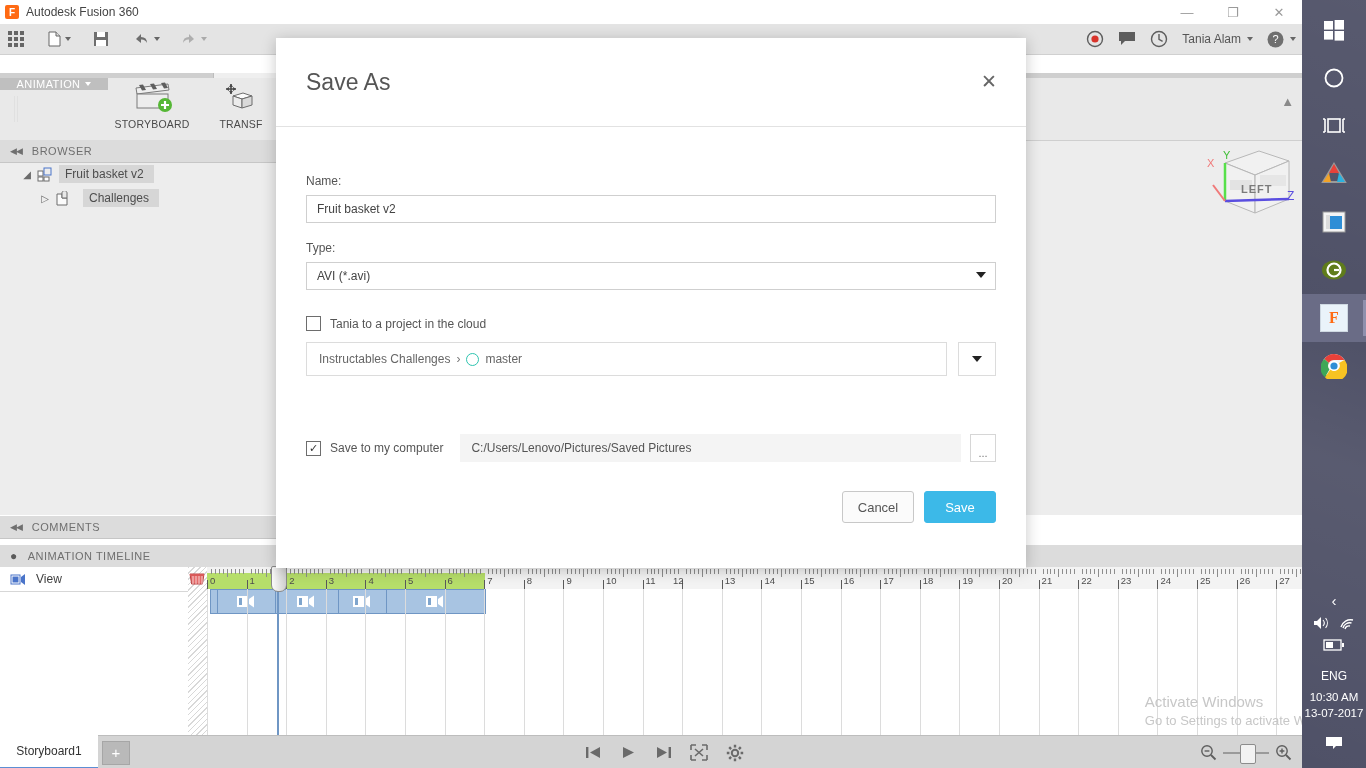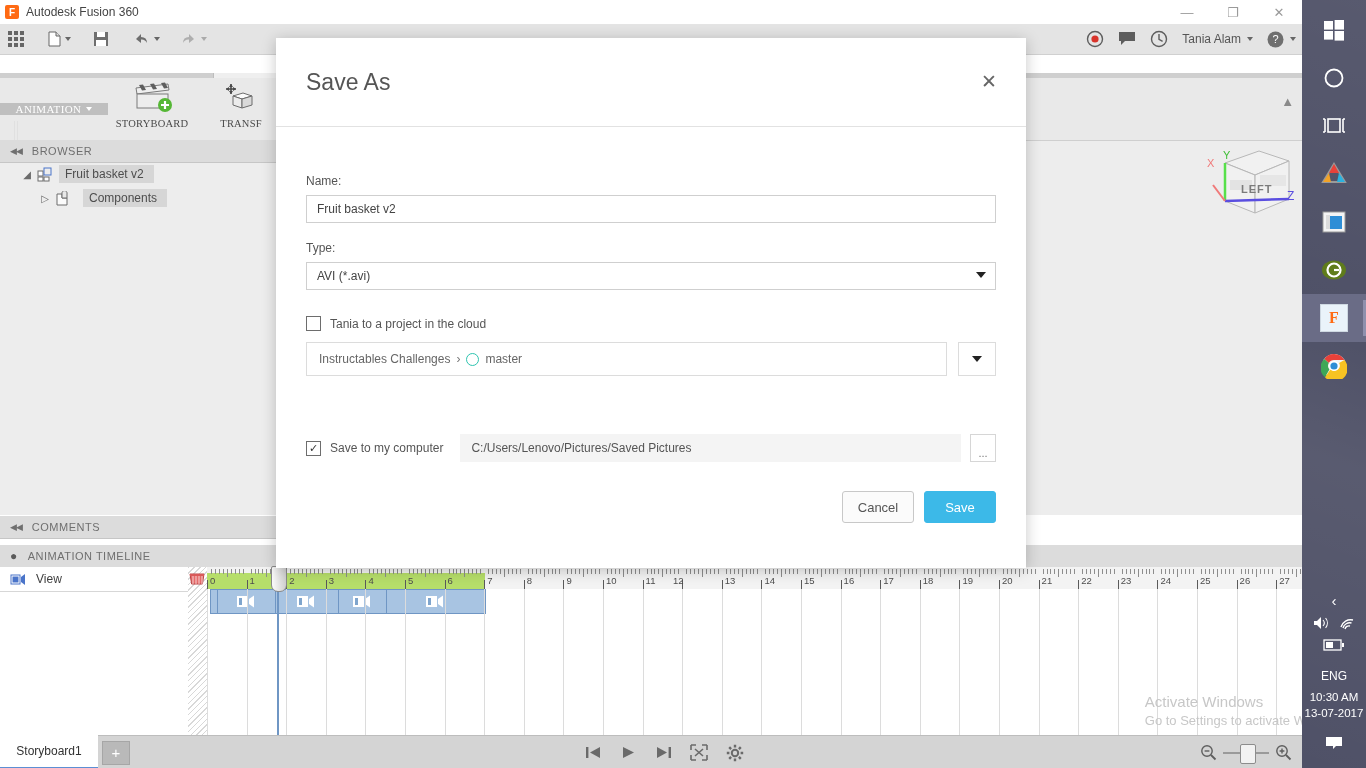--- a/index.html
+++ b/index.html
@@ -72,21 +72,21 @@
   .dtab.active { background: #efefef; color: #6f5a3a; font-weight: bold; }
   .dtab .cubeicon {
     width: 13px; height: 12px; display:block;
   }
   .dtab .xclose { color:#888; font-size: 13px; margin-left: 14px; }
 
   
   .ribbon {
     position: absolute; left: 0; top: 78px; width: 1302px; height: 62px;
     background: #e9e9e9; border-bottom: 1px solid #cfcfcf;
-    display: flex; align-items: center; font-family: Liberation Serif, serif;
+    display: flex; align-items: flex-start;
   }
   .wsbtn {
     width: 108px; background: #bfbfbf; display: flex; align-items: center; justify-content: center;
     gap: 5px; color:#fff; font-size:11px; letter-spacing:.4px;
     position: relative;
   }
   .wsbtn .grip { position:absolute; left:14px; top:18px; width:1px; height:26px; background:#e0e0e0; box-shadow: 3px 0 0 #e0e0e0; }
   .wsbtn .caret { border-top-color:#ffffff; }
   .ribgroup { display:flex; align-items:flex-end; padding: 4px 0 0 0; }
   .ribitem {
@@ -465,21 +465,21 @@
         <rect x="8" y="1" width="7" height="7" fill="none" stroke="#4a74c9"></rect>
       </svg>
       <span class="tree-lbl">Fruit basket v2</span>
     </div>
     <div class="tree-row" style="padding-left:36px;">
       <span class="chev">▷</span>
       <svg width="17" height="15" viewBox="0 0 17 15" style="margin-right:12px;">
         <path d="M3 3h5v4h5v7H3z" fill="#fbfbfb" stroke="#6d6d6d"></path>
         <path d="M8 3a2.6 2.6 0 1 1 5 0v4H8z" fill="#e8e8e8" stroke="#6d6d6d"></path>
       </svg>
-      <span class="tree-lbl">Components</span>
+      <span class="tree-lbl">Challenges</span>
     </div>
   </div>
 
   <div class="comments-hdr">
     <span class="panel-arrows">◀◀</span>
     <span>COMMENTS</span>
   </div>
 
   <div class="anim-hdr">
     <span style="font-size:12px;color:#5a5a5a;">●</span>

